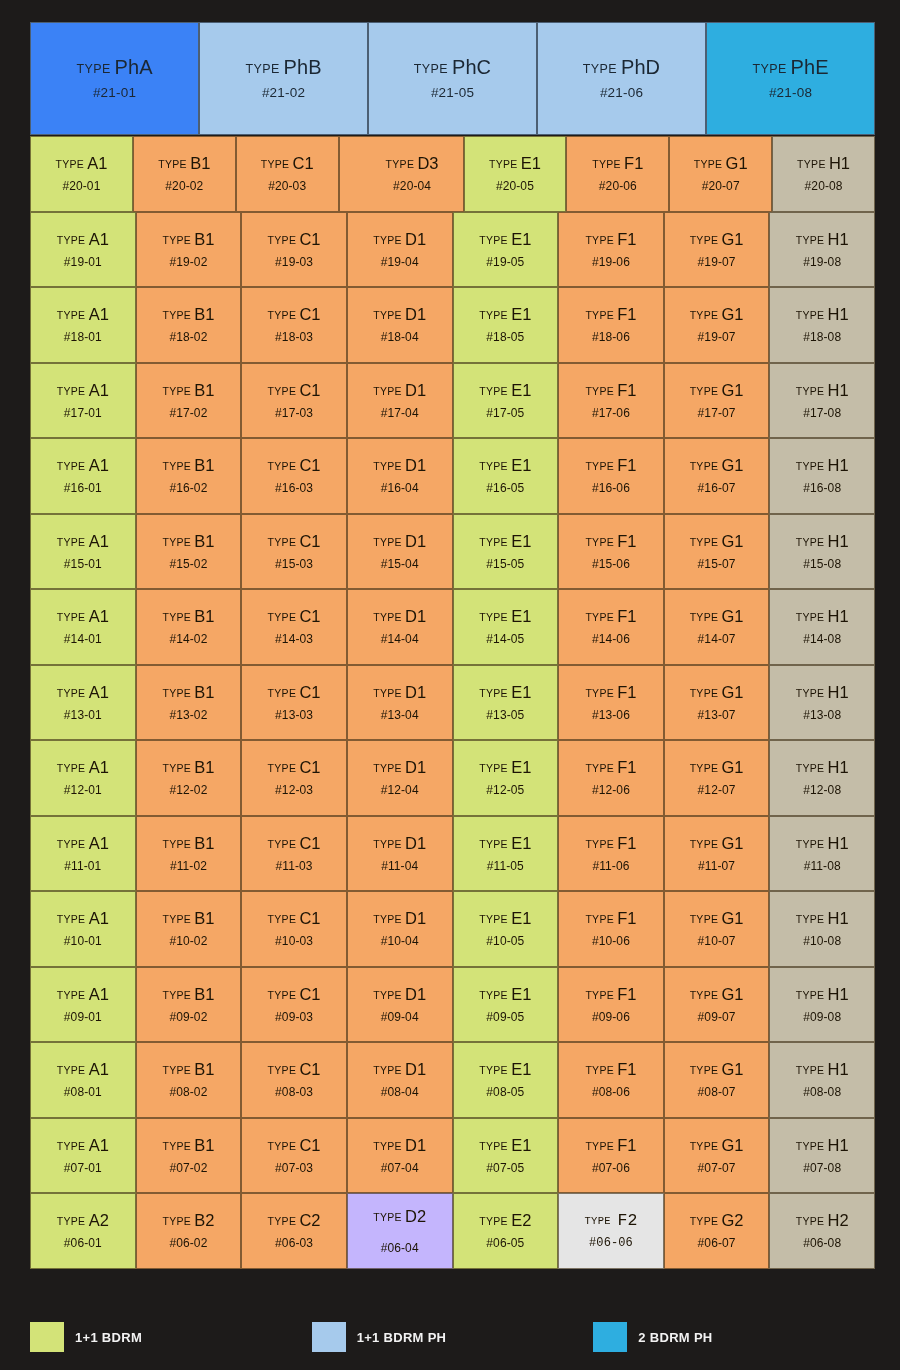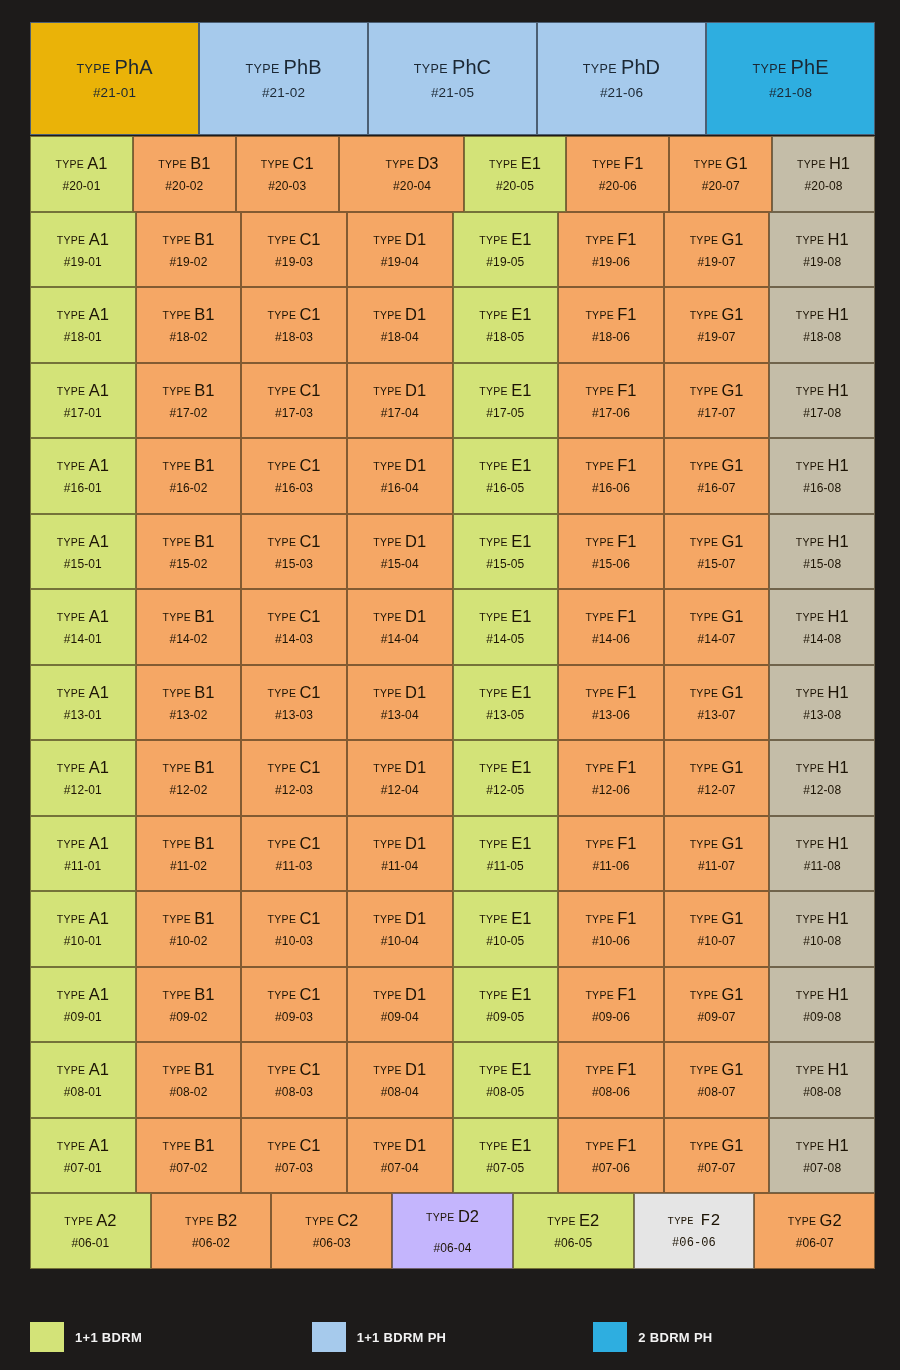--- a/index.html
+++ b/index.html
@@ -121,21 +121,21 @@
     letter-spacing: .3px;
     white-space: nowrap;
   }
 </style>
 </head>
 <body>
 
 <div id="stack">
 
   <div id="ph-row">
-      <div class="ph-cell" style="background: #eab308;">
+      <div class="ph-cell" style="background: #3b82f6;">
         <div class="ph-title"><span class="small">TYPE </span><span class="big">PhA</span></div>
         <div class="ph-code">#21-01</div>
       </div>
       <div class="ph-cell" style="background: rgb(166, 202, 236);">
         <div class="ph-title"><span class="small">TYPE </span><span class="big">PhB</span></div>
         <div class="ph-code">#21-02</div>
       </div>
       <div class="ph-cell" style="background: rgb(166, 202, 236);">
         <div class="ph-title"><span class="small">TYPE </span><span class="big">PhC</span></div>
         <div class="ph-code">#21-05</div>
@@ -648,20 +648,24 @@
           <div class="u-title"><span class="small">TYPE </span><span class="big">E2</span></div>
           <div class="u-code">#06-05</div>
         </div>
         <div class="unit" style="background: #e5e5e5; font-family: Liberation Mono, monospace;">
           <div class="u-title"><span class="small">TYPE </span><span class="big">F2</span></div>
           <div class="u-code">#06-06</div>
         </div>
         <div class="unit" style="background: rgb(245, 167, 101);">
           <div class="u-title"><span class="small">TYPE </span><span class="big">G2</span></div>
           <div class="u-code">#06-07</div>
+        </div>
+        <div class="unit" style="background: rgb(196, 189, 168);">
+          <div class="u-title"><span class="small">TYPE </span><span class="big">H2</span></div>
+          <div class="u-code">#06-08</div>
         </div>
       </div>
     </div>
 
   <div id="legend">
       <div class="legend-item">
         <span class="swatch" style="background: rgb(211, 227, 120);"></span>
         <span class="legend-label">1+1 BDRM</span>
       </div>
       <div class="legend-item">

